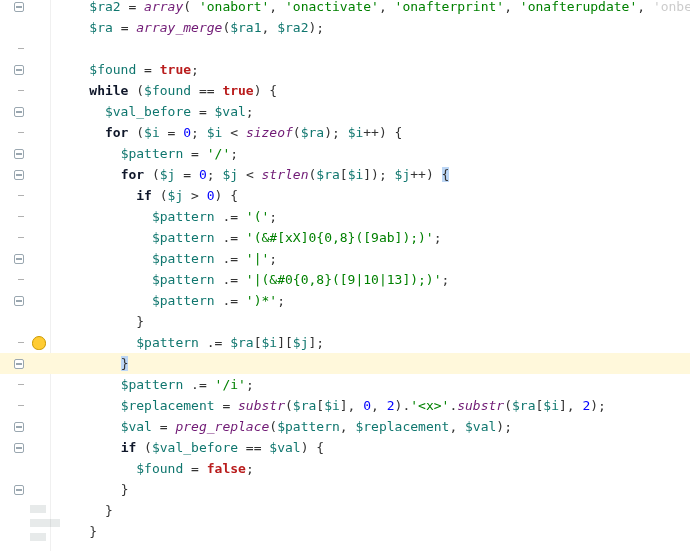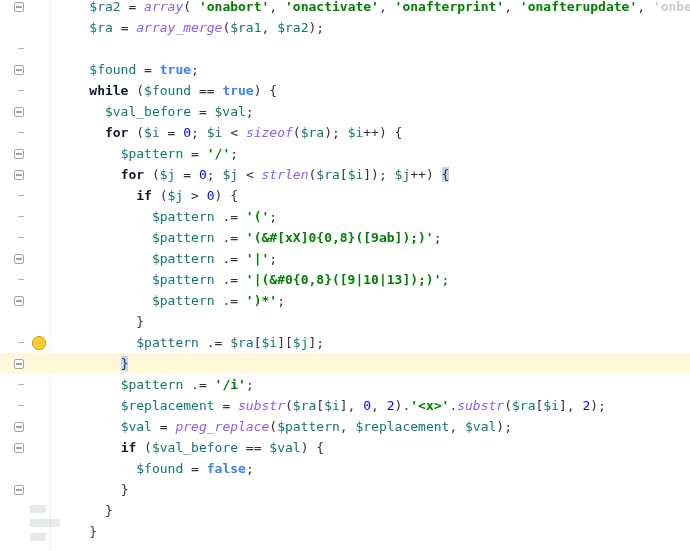--- a/index.html
+++ b/index.html
@@ -46,24 +46,24 @@
     content: "";
     position: absolute;
     left: -50px;
     width: 50px;
     height: 21px;
     background: #fff8db;
   }
   .tok-kw   { color: #0f172a; font-weight: bold; }        
   .tok-var  { color: #0f766e; }                             
   .tok-num  { color: #0000ff; }                             
-  .tok-str  { color: #008000; font-weight: bold; }          
-  .tok-fn   { font-style: italic; color: #8b5cf6; }            
+  .tok-str  { color: #008000; font-weight: normal; }          
+  .tok-fn   { font-style: italic; color: #701a75; }            
   .tok-op   { color: #333; }                                
-  .tok-bool { color: #3b82f6; font-weight: bold; }
+  .tok-bool { color: #b91c1c; font-weight: bold; }
   .tok-sel  { background: #bcd6f5; }                        
   .tok-assign { color: #333; }
 
   .fold {
     position: absolute;
     left: 14px;
     width: 10px;
     height: 10px;
     border: 1px solid #9aa7b0;
     border-radius: 2px;

